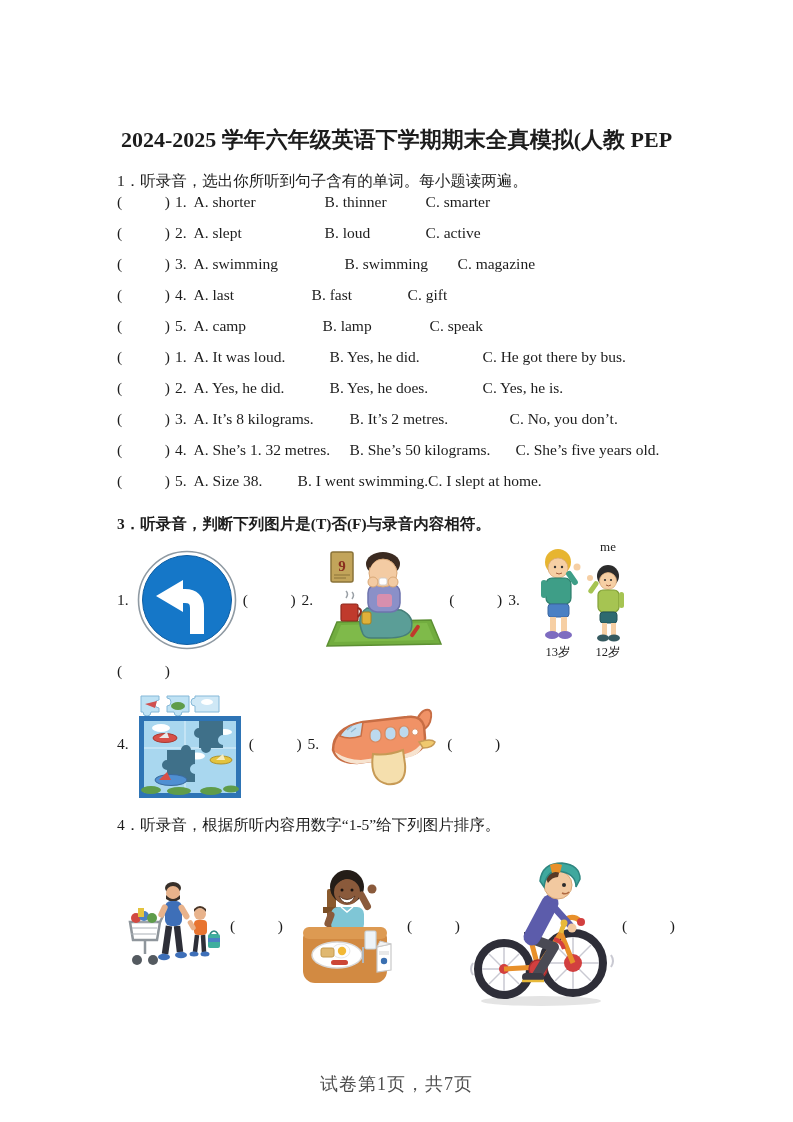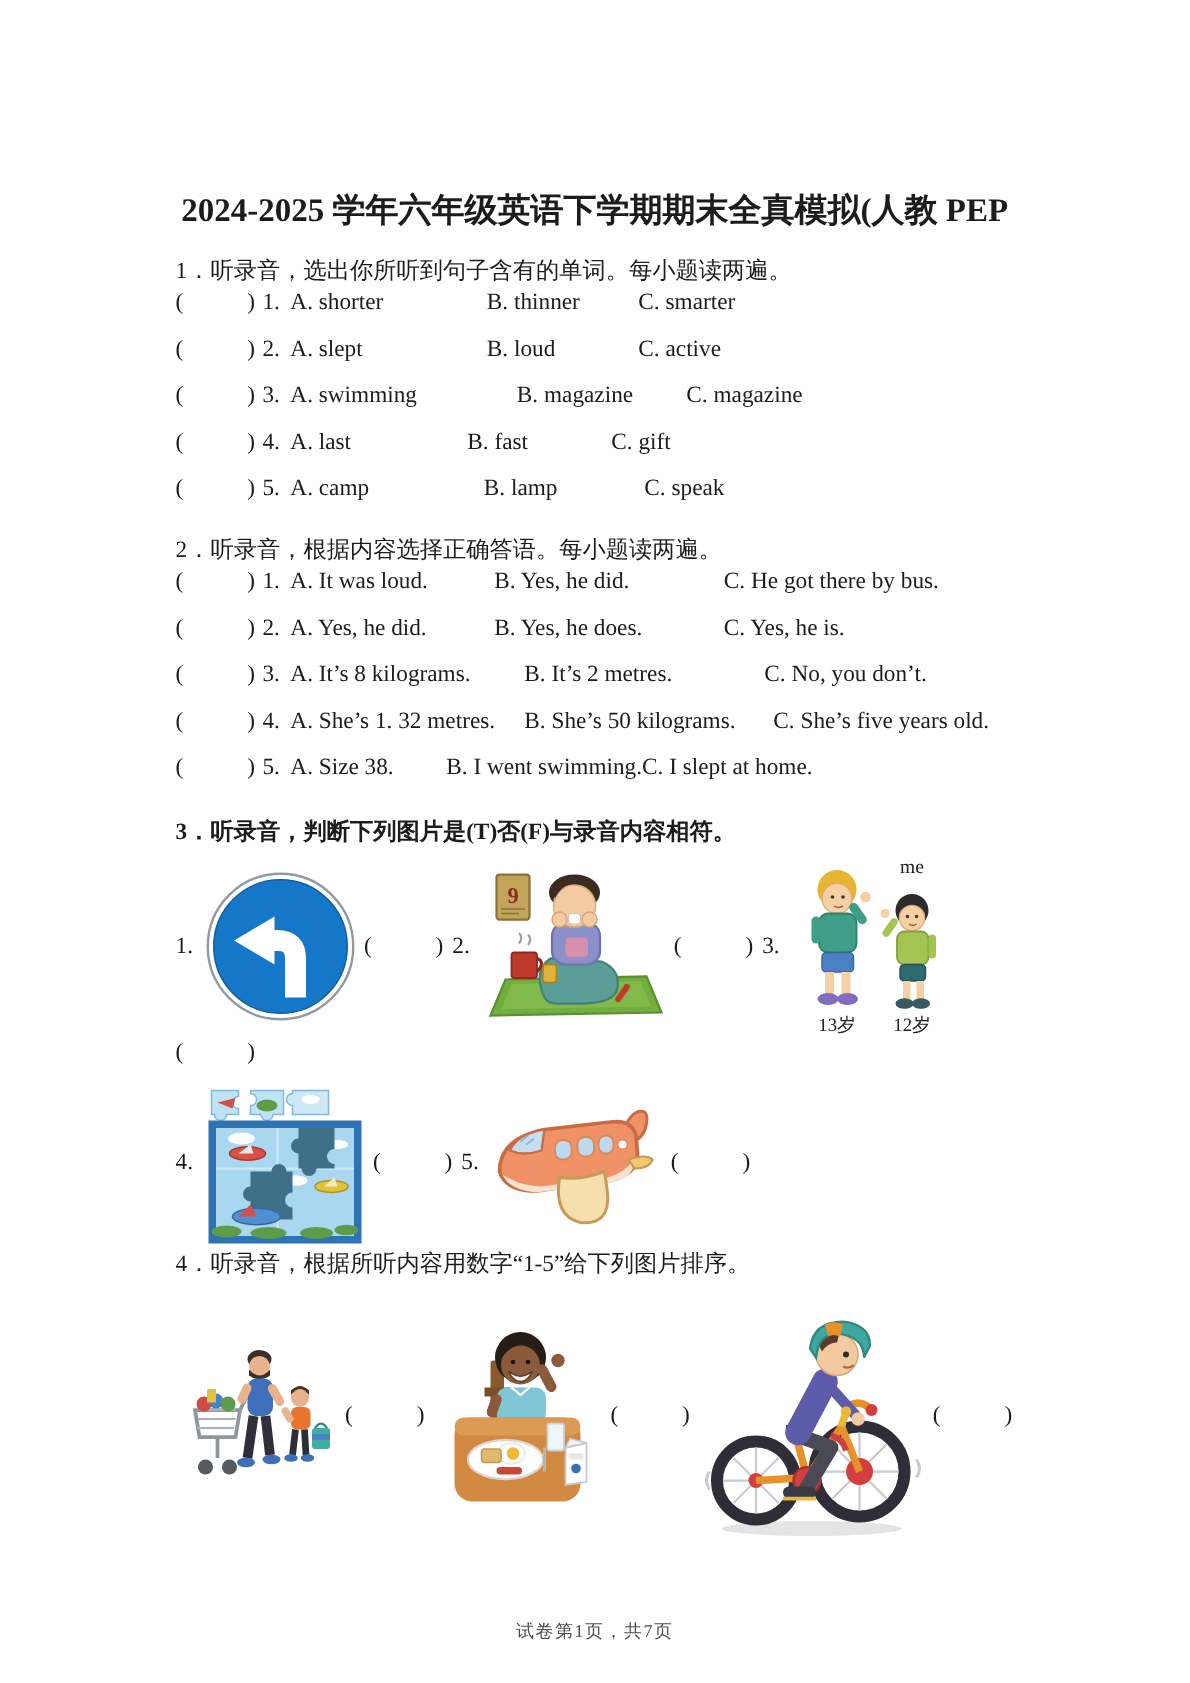--- a/index.html
+++ b/index.html
@@ -8,34 +8,34 @@
     font-family:"Liberation Serif","DejaVu Serif",serif;color:#1c1c1c;
     overflow:hidden;margin:0 auto;
   }
   .title{margin-top:116px;text-align:center;font-weight:bold;font-size:22px;line-height:47px;}
   .title .suffix{font-weight:normal;font-size:14.5px;}
   .content{padding-left:117px;padding-right:60px;}
   .sec-head{font-size:15.5px;line-height:24px;}
   .sh1{margin-top:6px;}
   .sh2{margin-top:7px;}
   .sh3{margin-top:9px;font-weight:bold;}
-  .sh4{margin-top:0;}
+  .sh4{margin-top:13px;}
   .qrow{font-size:15.5px;height:31px;display:flex;align-items:baseline;white-space:nowrap;}
   .blank{white-space:pre;}
   .num{margin:0 7px 0 5px;}
   .s1 .oa{display:inline-block;min-width:131px;}
   .s1 .ob{display:inline-block;min-width:101px;}
   .s2 .oa{display:inline-block;min-width:136px;}
   .s2 .ob{display:inline-block;min-width:153px;}
   .imgrow{display:flex;align-items:center;font-size:15.5px;white-space:nowrap;}
   .imgrow .blank{margin:0 6px;}
   .imgrow .inum{margin-right:8px;}
   .blankrow{font-size:15.5px;height:24px;margin-top:2px;}
   .footer{position:absolute;bottom:26px;left:0;width:100%;text-align:center;
-          font-size:12px;color:#4e4e4e;letter-spacing:1px;}
+          font-size:18px;color:#4e4e4e;letter-spacing:1px;}
   svg{display:block;}
 </style>
 </head>
 <body>
 
 <div class="page">
 
   <div class="title">
     <div>2024-2025 学年六年级英语下学期期末全真模拟(人教 PEP</div>
   </div>
@@ -55,40 +55,39 @@
           <span class="blank">(           )</span>
           <span class="num">2.</span>
           <span class="oa">A. slept</span>
           <span class="ob">B. loud</span>
           <span class="oc">C. active</span>
         </div>
       <div class="qrow">
           <span class="blank">(           )</span>
           <span class="num">3.</span>
           <span class="oa" style="min-width:151px">A. swimming</span>
-          <span class="ob" style="min-width:113px">B. magazine</span>
+          <span class="ob" style="min-width:113px">B. swimming</span>
           <span class="oc">C. magazine</span>
         </div>
       <div class="qrow">
           <span class="blank">(           )</span>
           <span class="num">4.</span>
           <span class="oa" style="min-width:118px">A. last</span>
           <span class="ob" style="min-width:96px">B. fast</span>
           <span class="oc">C. gift</span>
         </div>
       <div class="qrow">
           <span class="blank">(           )</span>
           <span class="num">5.</span>
           <span class="oa" style="min-width:129px">A. camp</span>
           <span class="ob" style="min-width:107px">B. lamp</span>
           <span class="oc">C. speak</span>
         </div>
     </div>
 
-    <div class="sec-head sh2">2．听录音，根据内容选择正确答语。每小题读两遍。</div>
     <div class="s2">
       <div class="qrow">
           <span class="blank">(           )</span>
           <span class="num">1.</span>
           <span class="oa">A. It was loud.</span>
           <span class="ob">B. Yes, he did.</span>
           <span class="oc">C. He got there by bus.</span>
         </div>
       <div class="qrow">
           <span class="blank">(           )</span>

